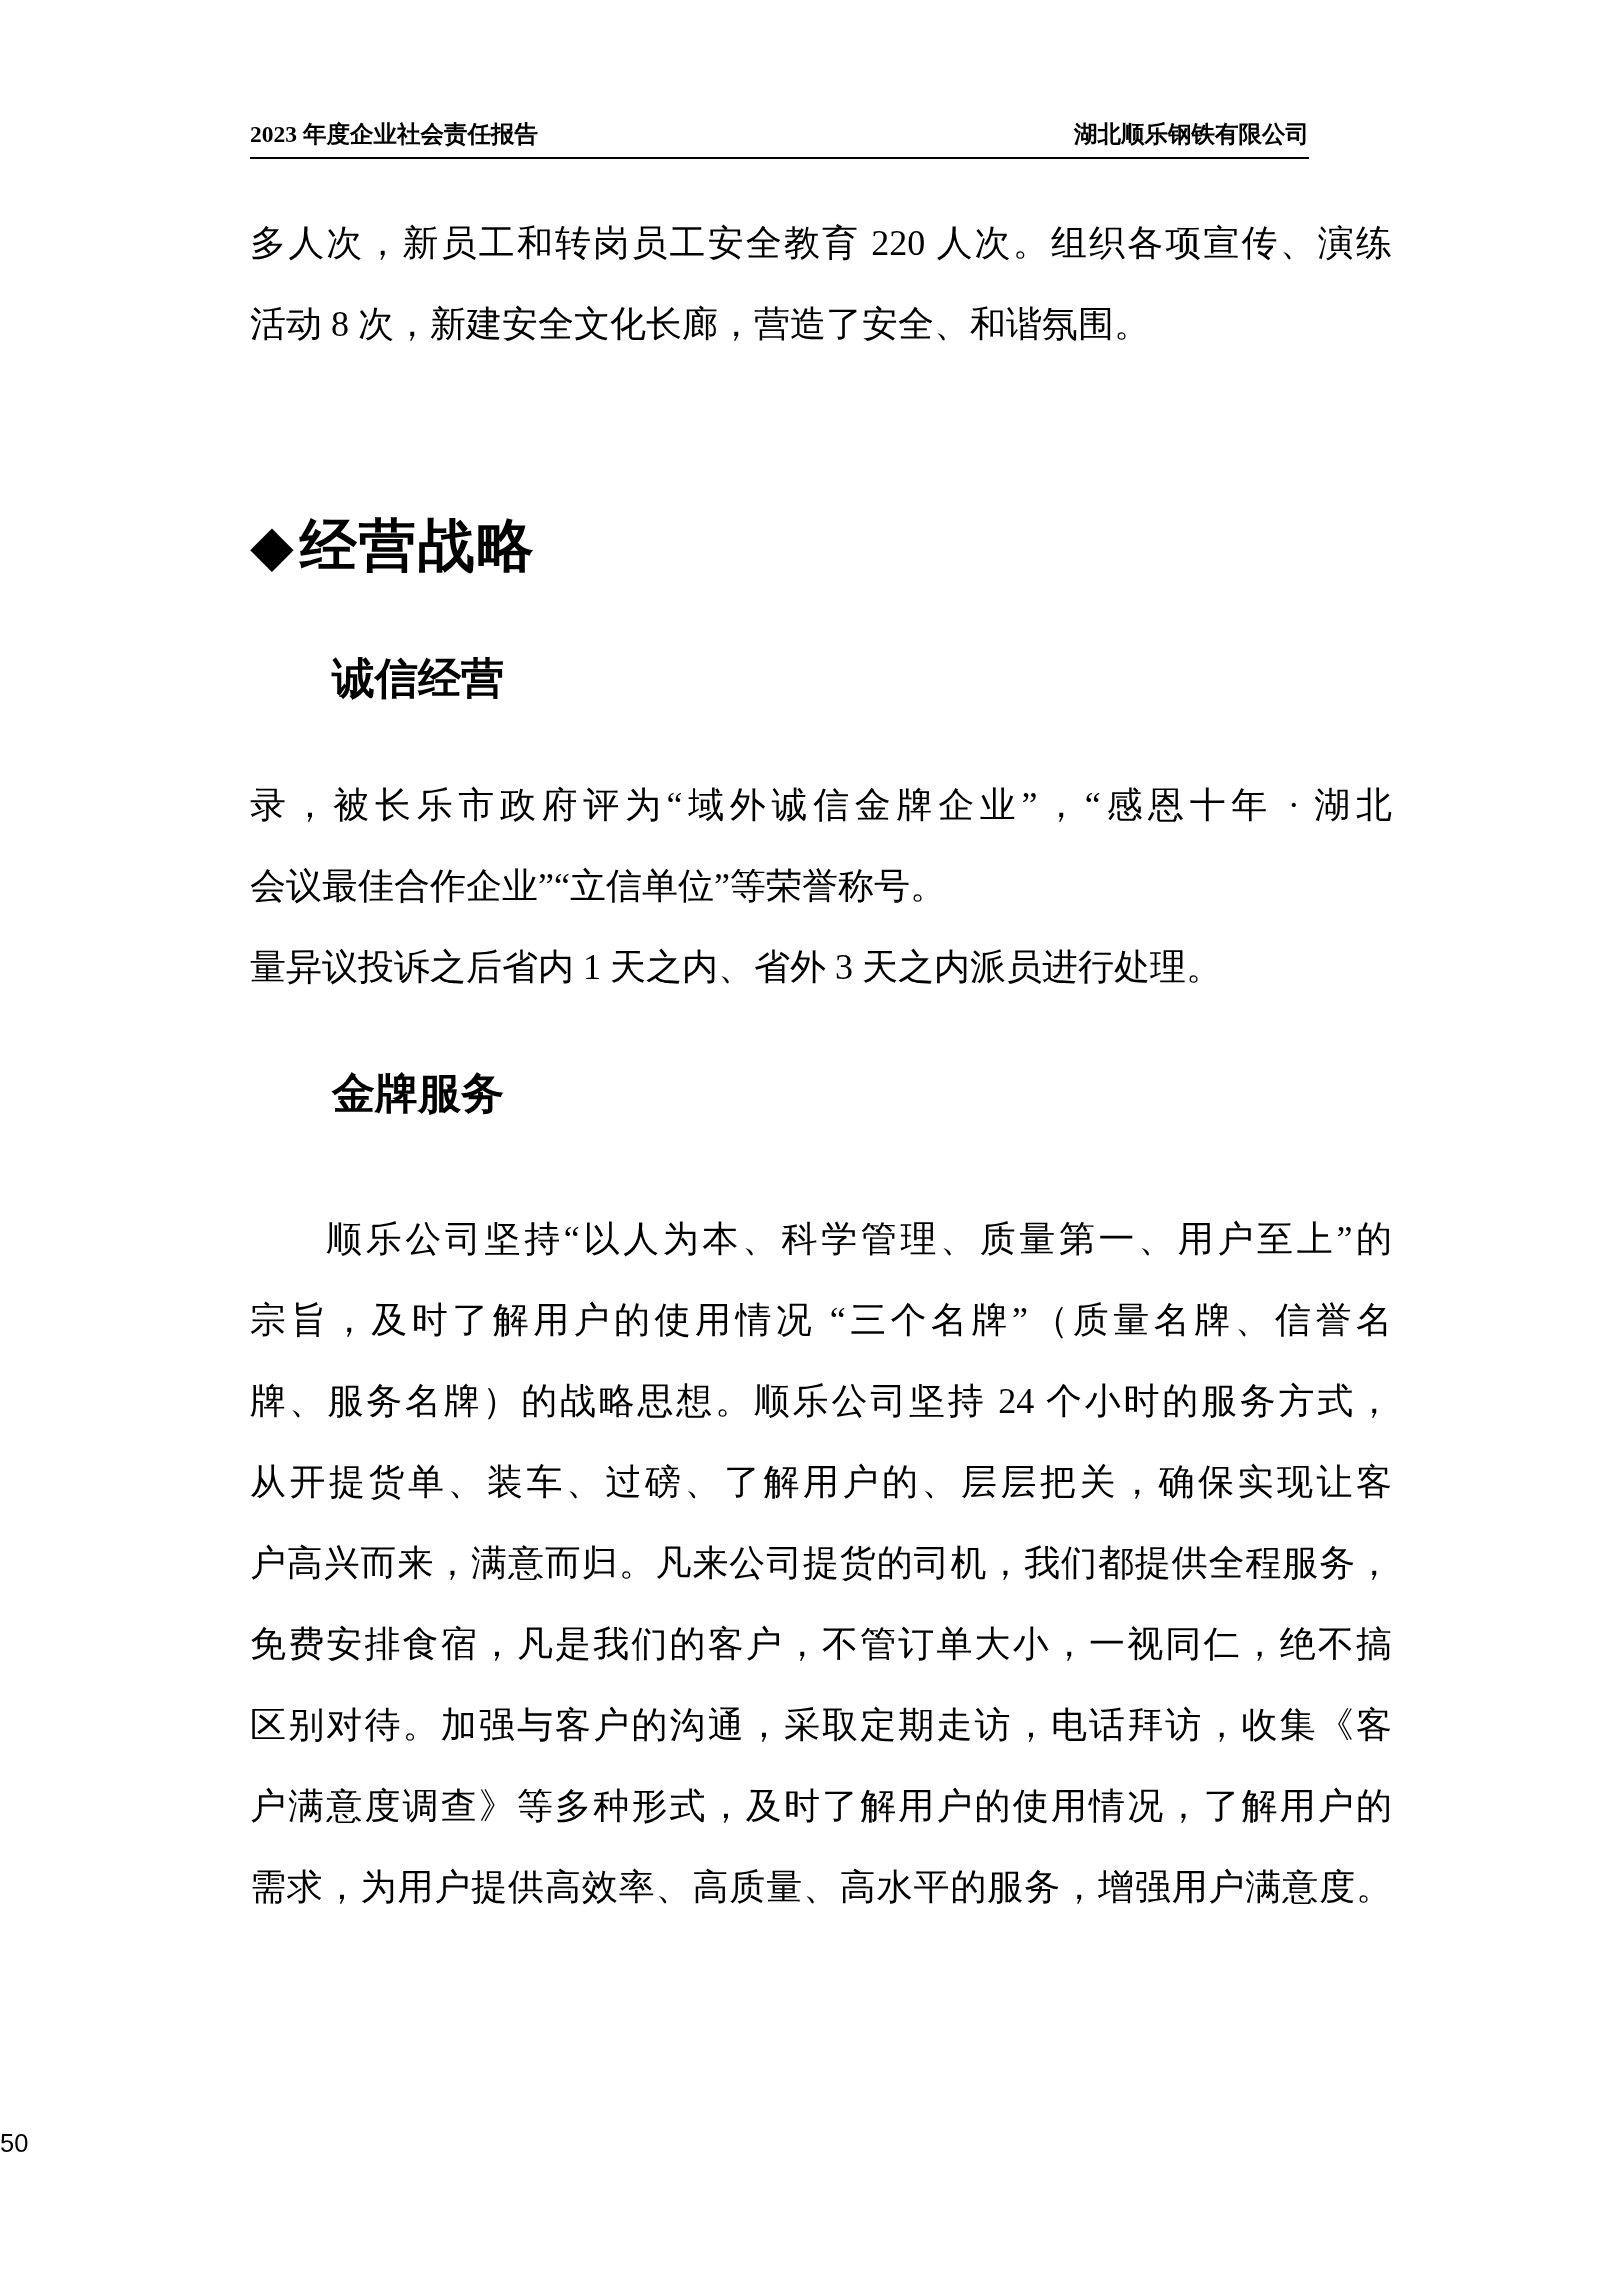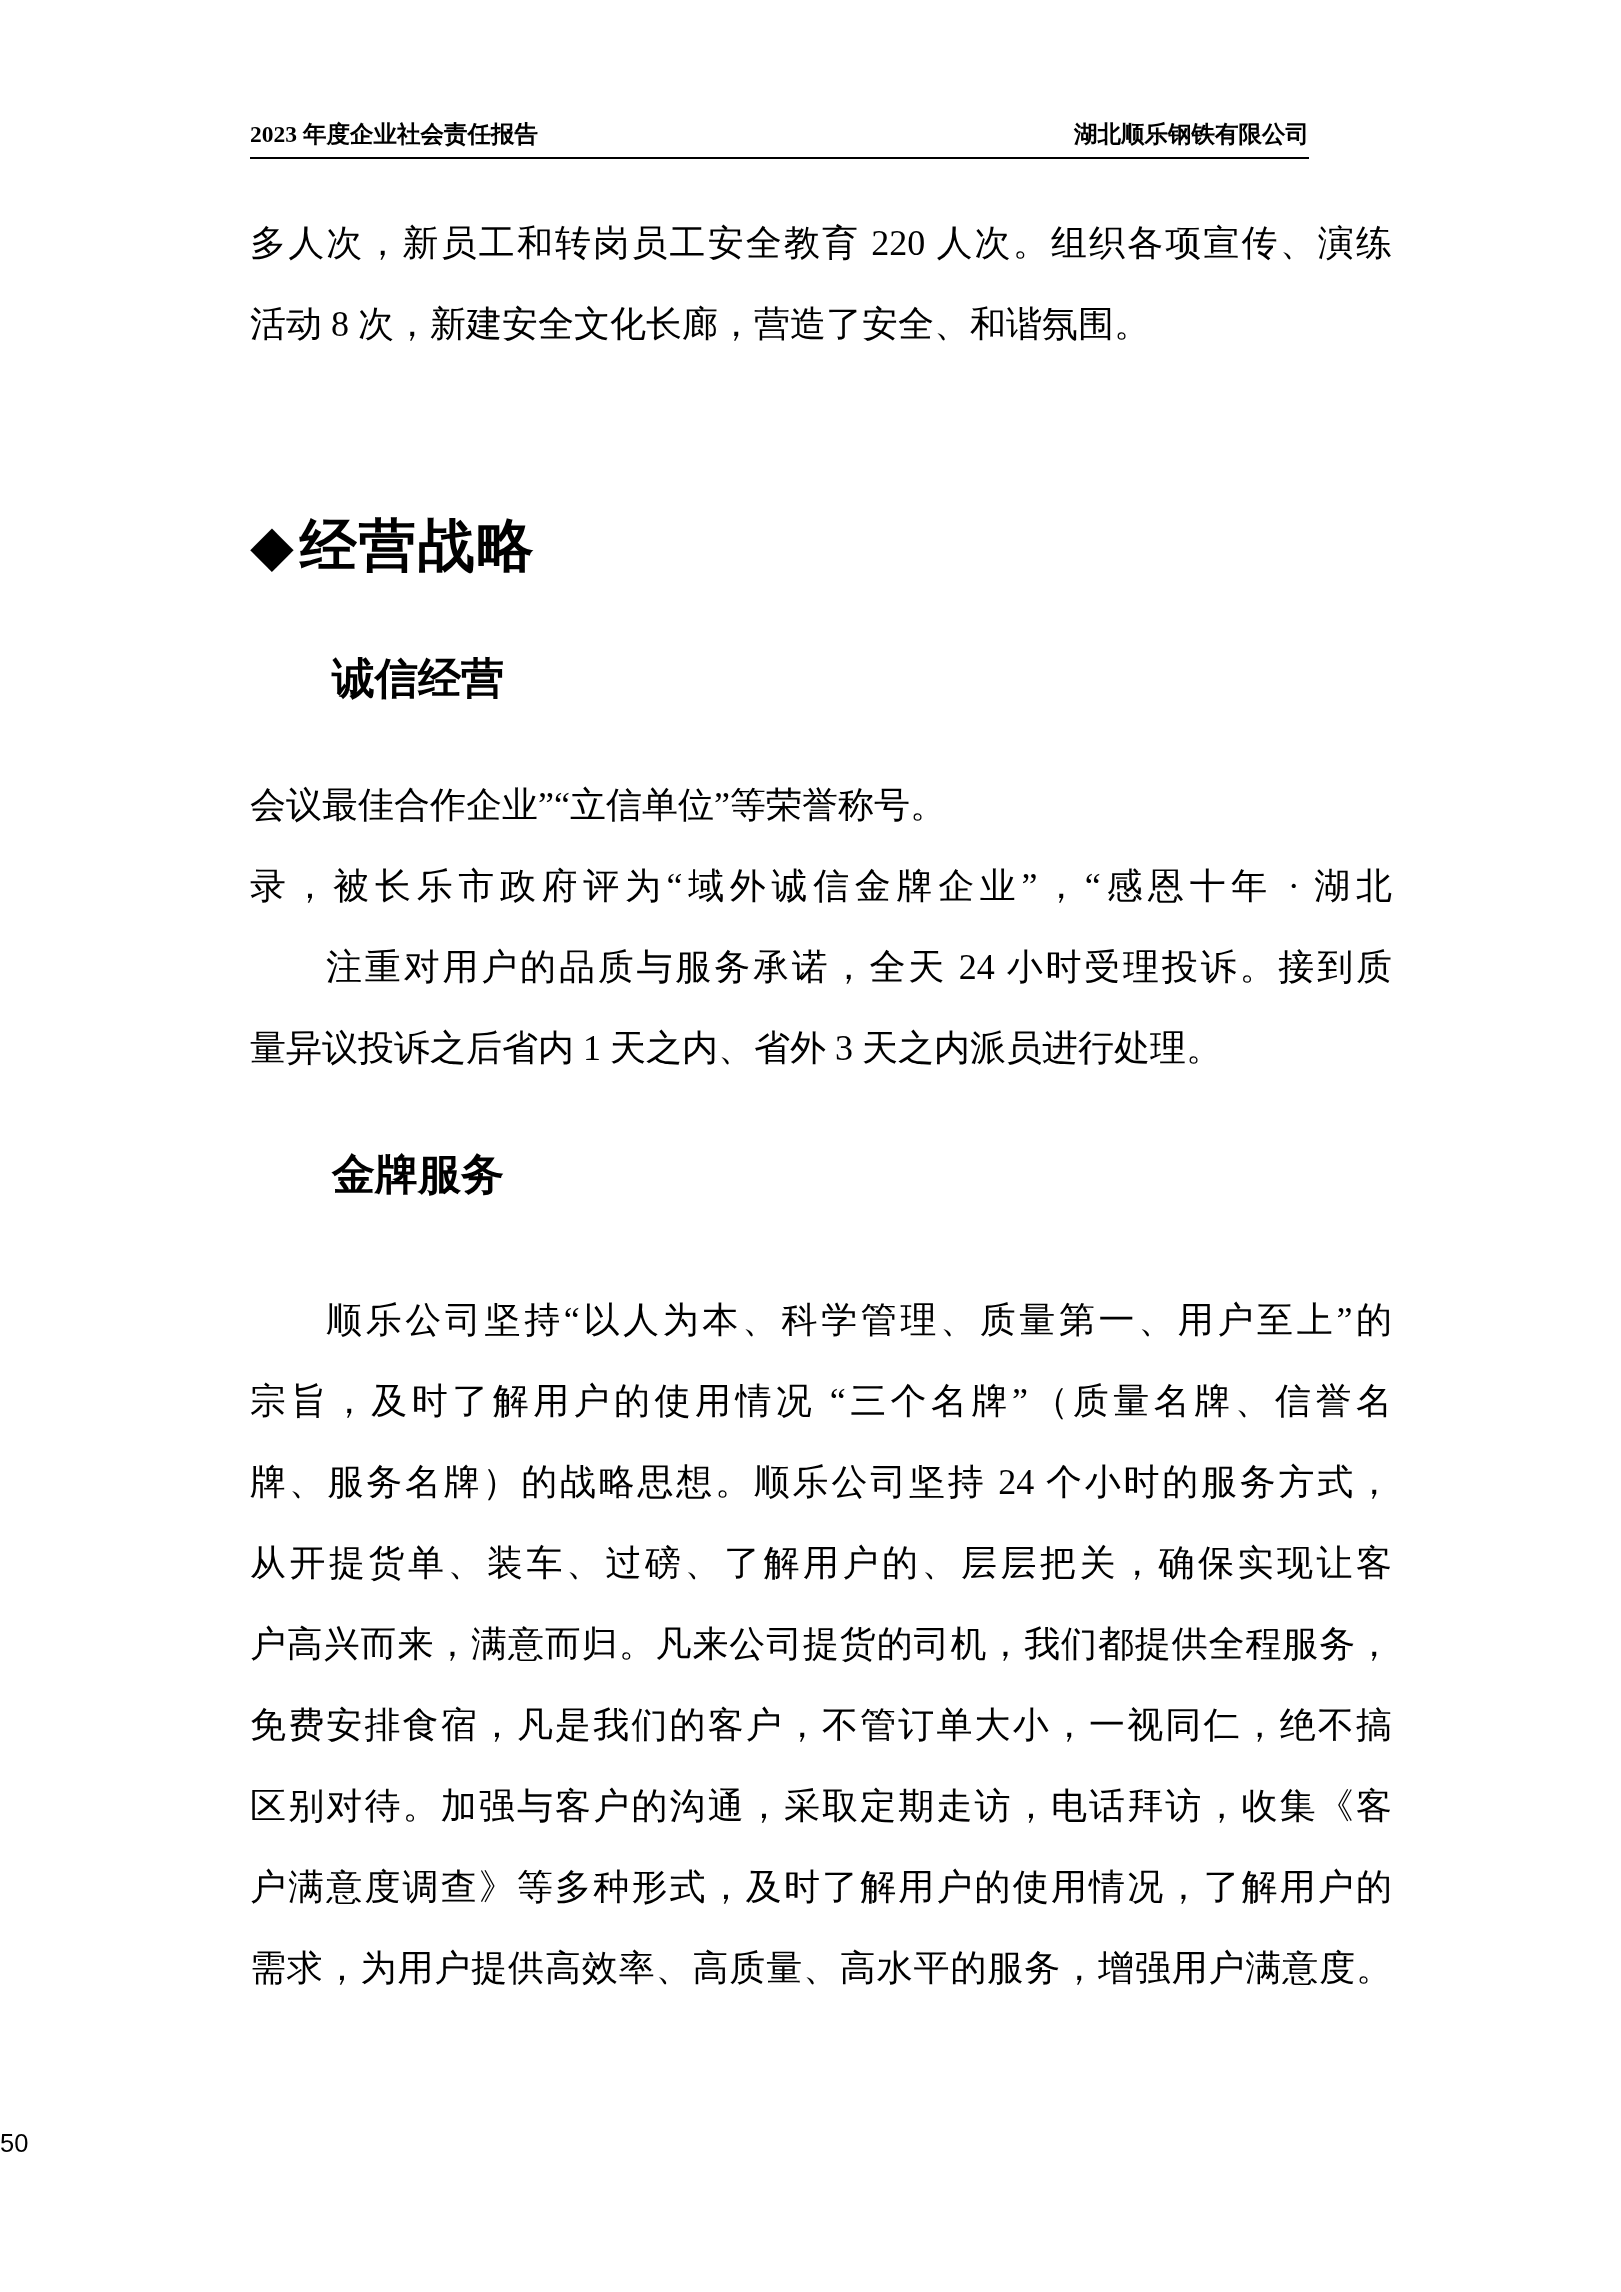--- a/index.html
+++ b/index.html
@@ -94,26 +94,25 @@
     <div class="line">活动 8 次，新建安全文化长廊，营造了安全、和谐氛围。</div>
   </div>
 
   <h1 class="section-heading">
     <span class="diamond">◆</span><span>经营战略</span>
   </h1>
 
   <h2 class="sub-heading first">诚信经营</h2>
 
   <div class="para p-credit">
+    <div class="line full">录，被长乐市政府评为“域外诚信金牌企业”，“感恩十年 · 湖北</div>
     <div class="line">会议最佳合作企业”“立信单位”等荣誉称号。</div>
-    <div class="line full">录，被长乐市政府评为“域外诚信金牌企业”，“感恩十年 · 湖北</div>
   </div>
 
   <div class="para p-promise">
-    <div class="line full indent">注重对用户的品质与服务承诺，全天 24 小时受理投诉。接到质</div>
     <div class="line">量异议投诉之后省内 1 天之内、省外 3 天之内派员进行处理。</div>
   </div>
 
   <h2 class="sub-heading second">金牌服务</h2>
 
   <div class="para p-service">
     <div class="line full indent">顺乐公司坚持“以人为本、科学管理、质量第一、用户至上”的</div>
     <div class="line full">宗旨，及时了解用户的使用情况 “三个名牌”（质量名牌、信誉名</div>
     <div class="line full">牌、服务名牌）的战略思想。顺乐公司坚持 24 个小时的服务方式，</div>
     <div class="line full">从开提货单、装车、过磅、了解用户的、层层把关，确保实现让客</div>

